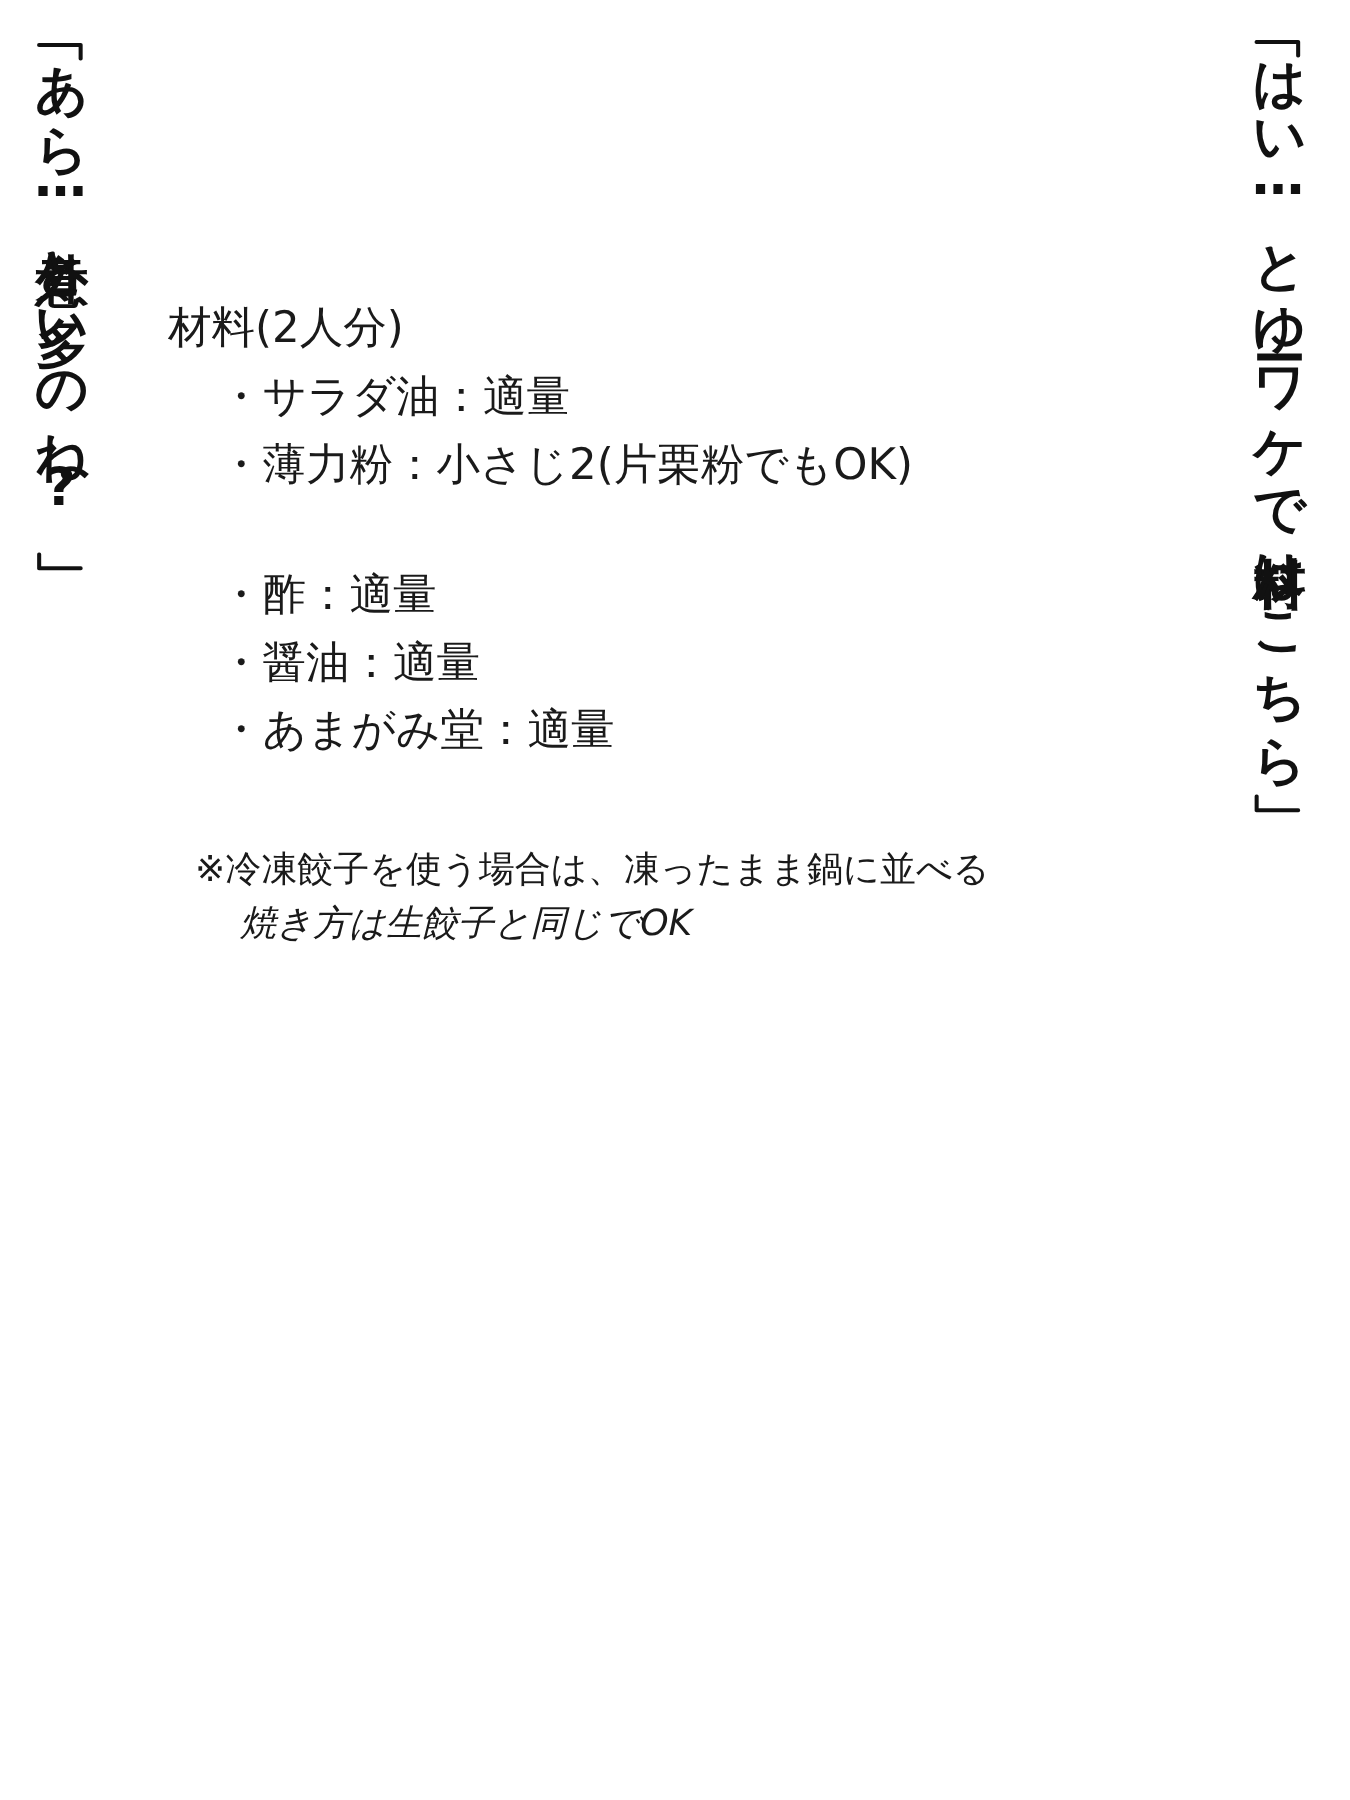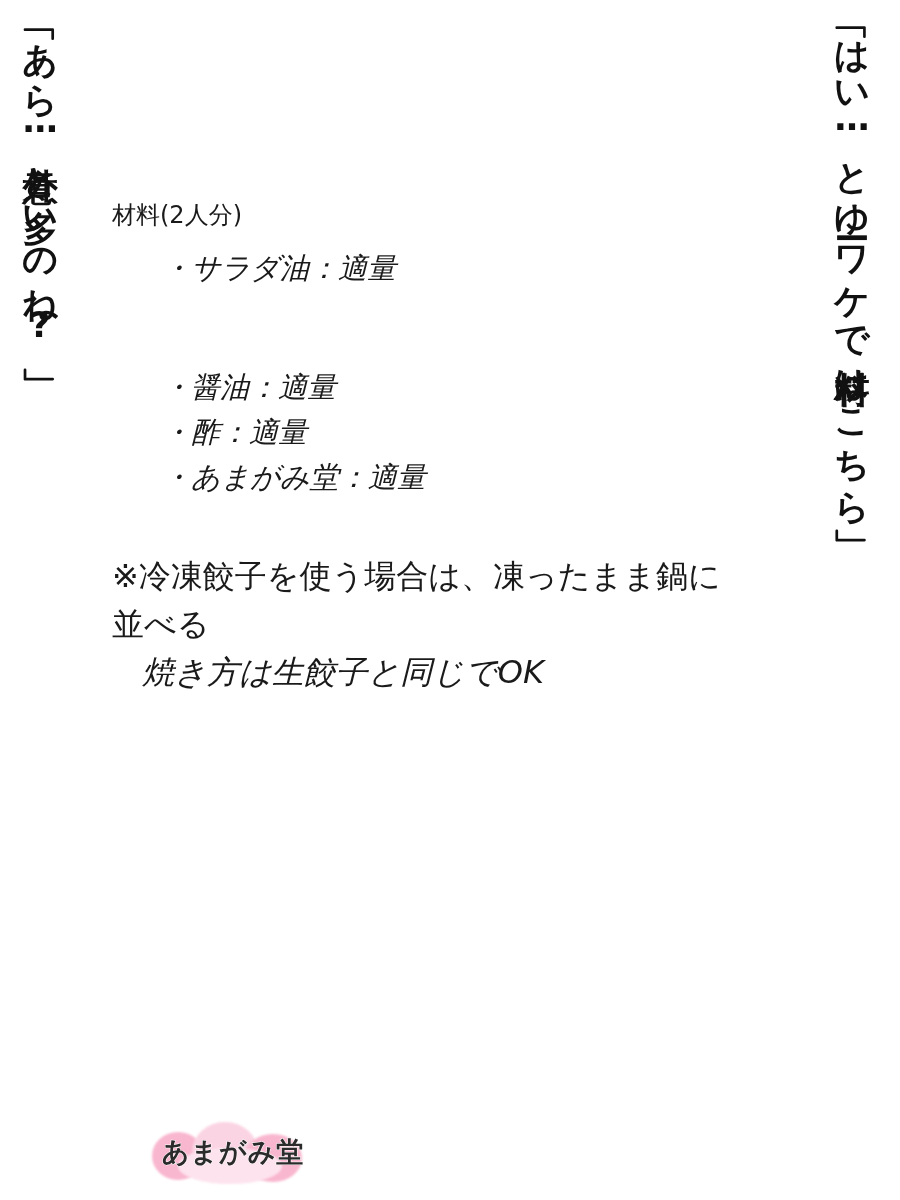--- a/index.html
+++ b/index.html
@@ -47,42 +47,42 @@
   
   .recipe {
     position: absolute;
     left: 112px;
     top: 200px;
     width: 640px;
     font-family: "DejaVu Sans", sans-serif;
     color: #1a1a1a;
   }
   .rec-head {
-    font-size: 24px;
+    font-size: 29px;
     line-height: 1.25;
     margin-bottom: 6px;
   }
   .rec-list {
     list-style: none;
-    margin: 16px;
+    margin: 0;
     padding: 0 0 0 34px;
-    font-style: italic;
   }
   .rec-list li {
     font-size: 29px;
     line-height: 1.55;
     white-space: nowrap;
   }
   .section-gap {
     height: 42px;
   }
   .note {
     margin-top: 52px;
-    font-size: 32px;
+    font-size: 24px;
     line-height: 1.5;
+    margin-left: 18px;
   }
   .note .note-l2 {
     display: block;
     padding-left: 30px;
     font-style: italic;
   }
 
   
   .logo {
     position: absolute;
@@ -123,39 +123,33 @@
   <div class="vtext" id="dlg-right">「はい…とゆーワケで材料はこちら」</div>
 
   <div class="vtext" id="dlg-left">「あら…意外と多いのね?」</div>
 
   <div class="recipe">
 
     <div class="rec-head">材料(2人分)</div>
 
     <ul class="rec-list">
       <li>・サラダ油：適量</li>
+      <li>・薄力粉：小さじ2(片栗粉でもOK)</li>
     </ul>
 
     <div class="section-gap"></div>
 
 
     <ul class="rec-list">
+      <li>・酢：適量</li>
       <li>・醤油：適量</li>
-      <li>・酢：適量</li>
       <li>・あまがみ堂：適量</li>
     </ul>
 
     <div class="note">
       <span>※冷凍餃子を使う場合は、凍ったまま鍋に並べる</span>
       <span class="note-l2">焼き方は生餃子と同じでOK</span>
     </div>
 
   </div>
 
-  <div class="logo">
-    <span class="blob b1"></span>
-    <span class="blob b2"></span>
-    <span class="blob b3"></span>
-    <span class="blob b4"></span>
-    <span class="logo-text">あまがみ堂</span>
-  </div>
 
 </div>
 
 </body></html>

